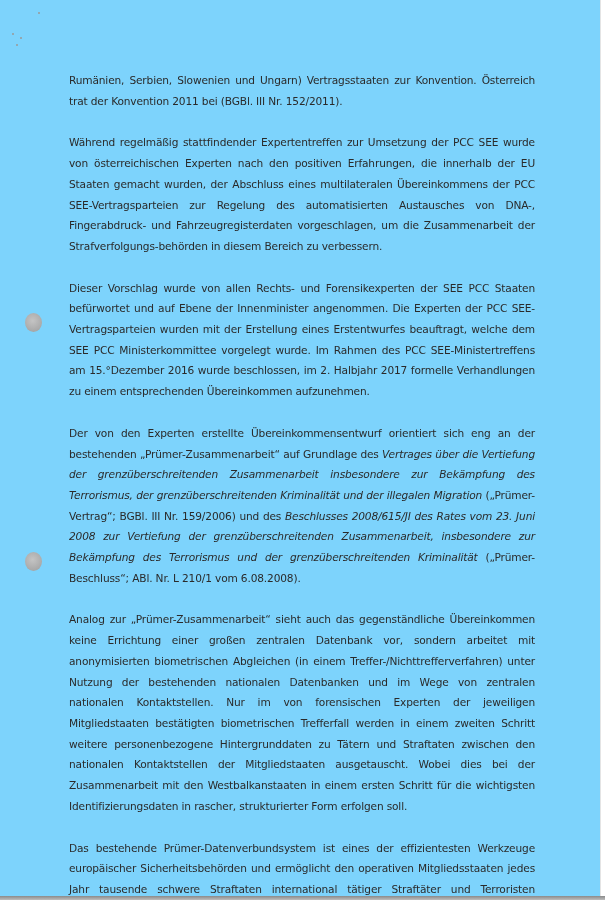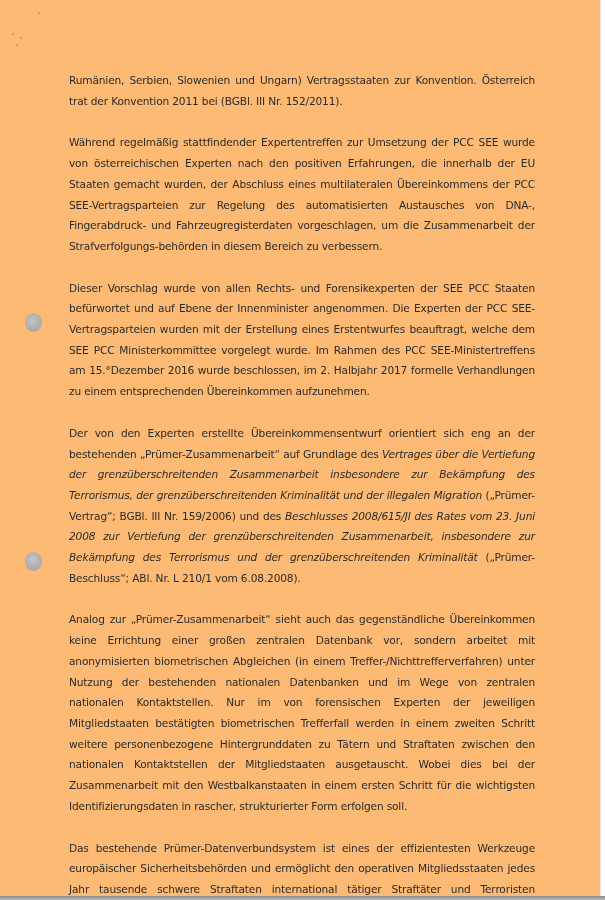--- a/index.html
+++ b/index.html
@@ -13,21 +13,21 @@
       position: relative;
       overflow: hidden;
       font-family: "DejaVu Sans", sans-serif;
       color: #2a2a2a;
     }
     .page {
       position: absolute;
       left: 0; top: 0;
       width: 600px;
       height: 896px;
-      background: #fdba74;
+      background: #7dd3fc;
       border-right: 1px solid #e4e4e4;
     }
     .bottom-edge {
       position: absolute;
       left: 0; top: 896px;
       width: 605px;
       height: 4px;
       background: linear-gradient(#8a8a8a, #bdbdbd);
     }
     .speck {

